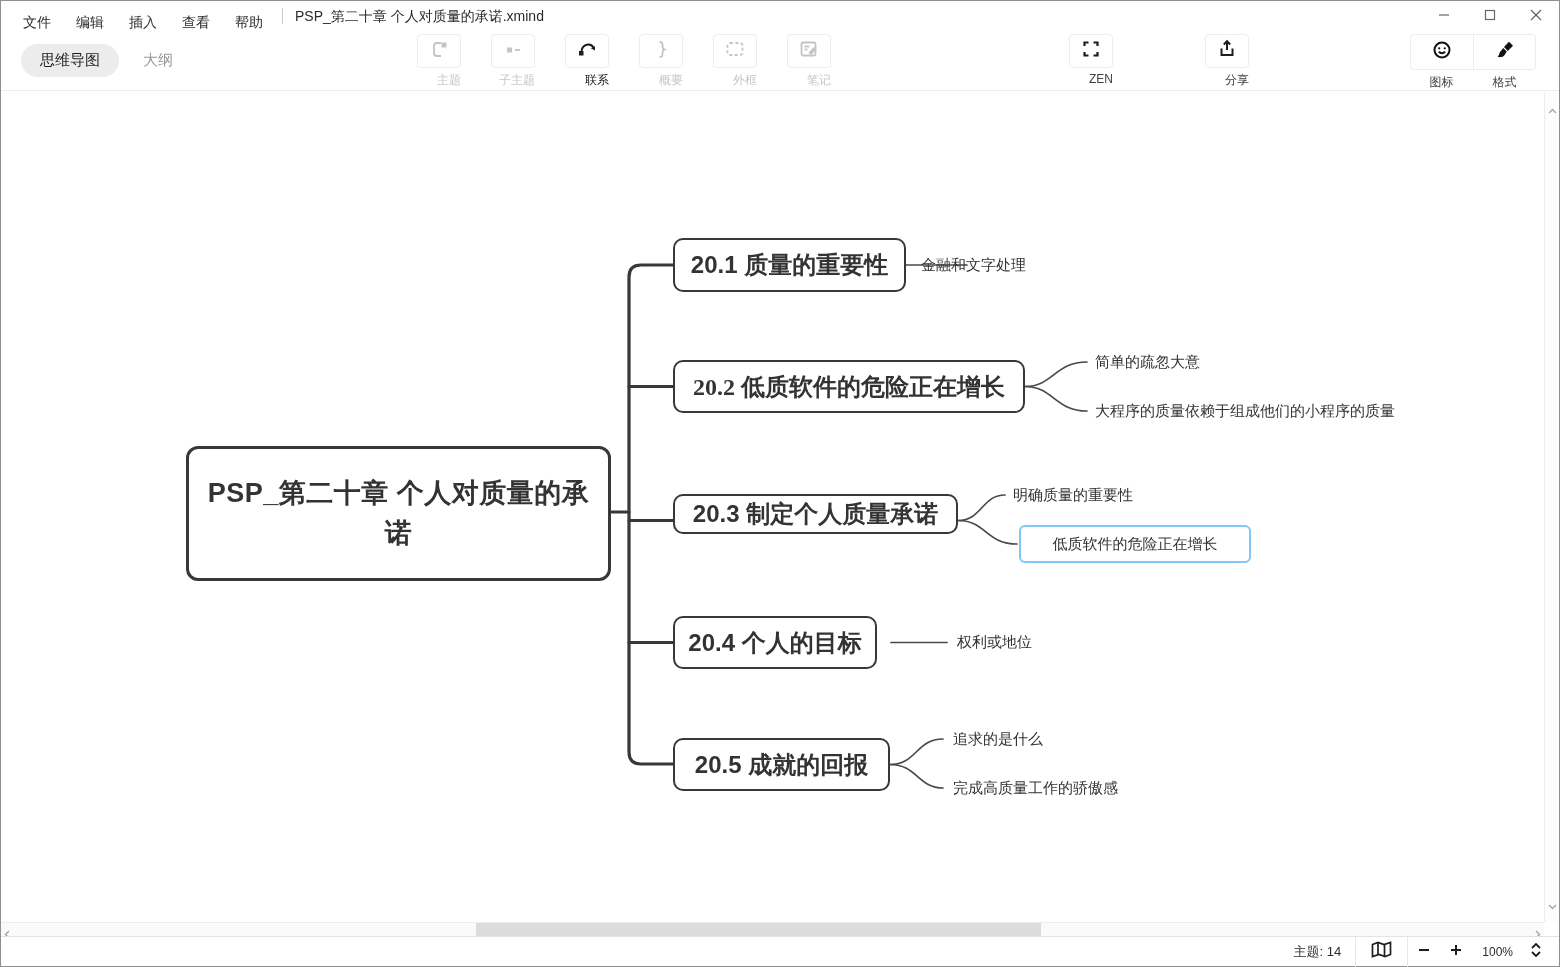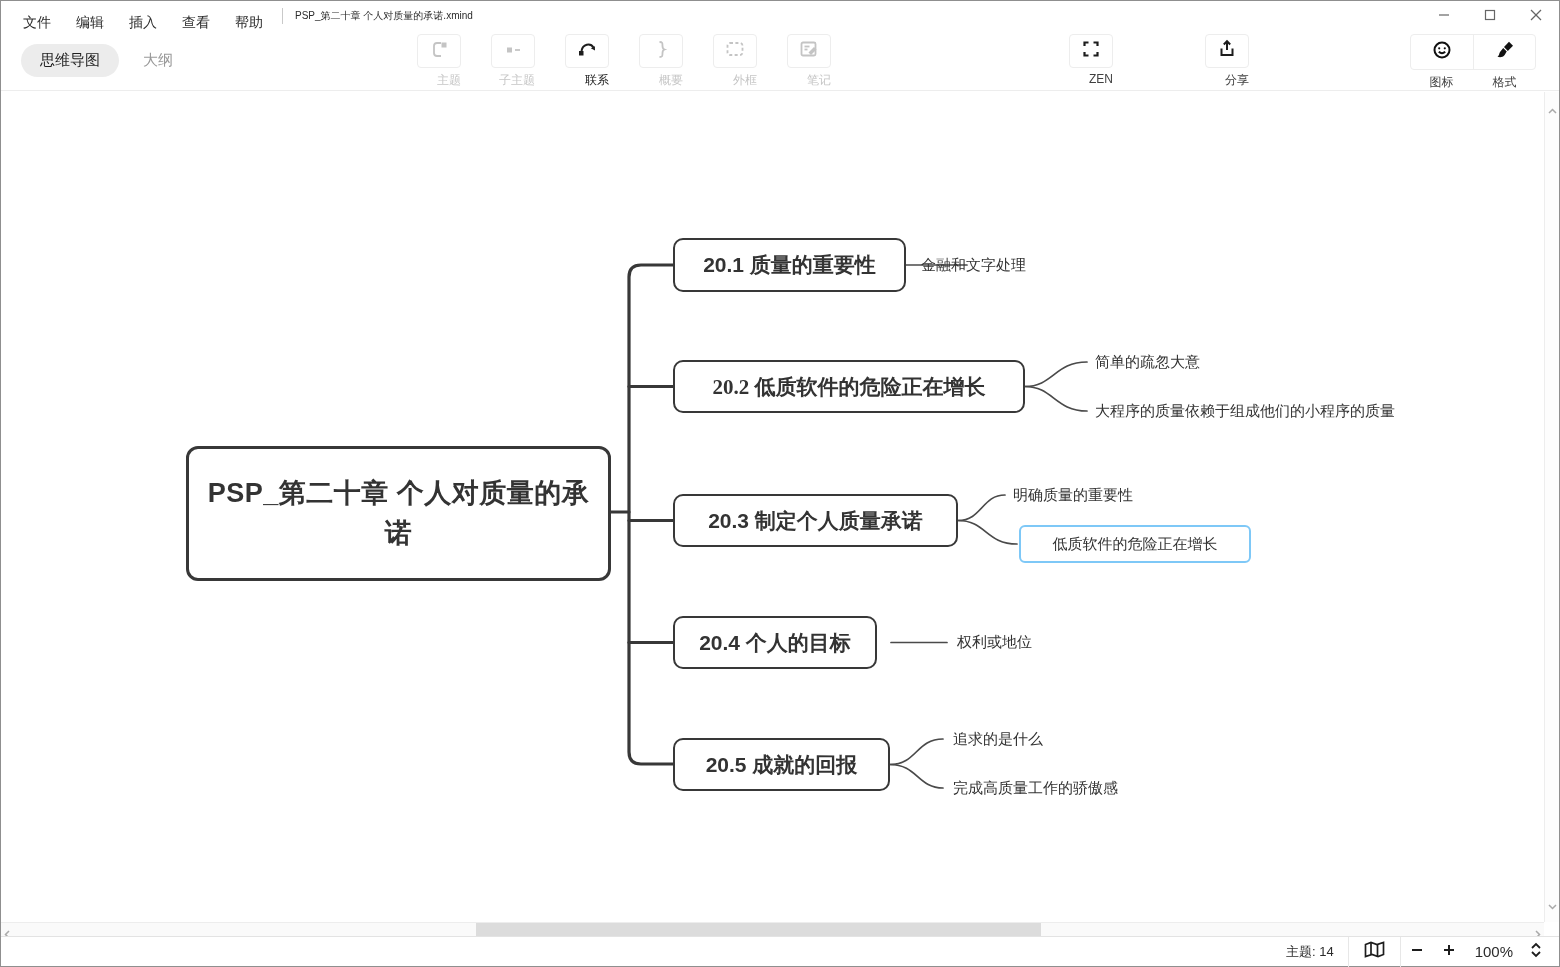--- a/index.html
+++ b/index.html
@@ -18,21 +18,21 @@
   .menubar {
     position:relative; height:30px; display:flex; align-items:center;
     padding-left:22px; background:#fff;
   }
   .menu-item {
     font-size:14px; color:#2b2b2b; margin-right:25px; cursor:default;
     line-height:30px;
     margin-top:12px;
   }
   .doc-title {
-    font-size:10px; color:#2b2b2b; border-left:1px solid #c9c9c9;
+    font-size:14px; color:#2b2b2b; border-left:1px solid #c9c9c9;
     padding-left:12px; margin-left:-6px; line-height:16px;
   }
   .win-controls { position:absolute; right:0; top:0; display:flex; height:30px; }
   .win-btn { width:46px; height:30px; display:flex; align-items:center; justify-content:center; }
   .win-btn svg { stroke:#666; fill:none; stroke-width:1.2; }
 
   
   .toolbar { position:relative; height:60px; background:#fff; border-bottom:1px solid #ededed; }
   .tabs { position:absolute; left:20px; top:13px; display:flex; align-items:flex-start; }
   .tab-active {
@@ -70,25 +70,25 @@
   .topic-root {
     position:absolute; left:185px; top:354px; width:425px; height:135px;
     background:#fff; border:3px solid #383838; border-radius:12px;
     display:flex; align-items:center; justify-content:center; text-align:center;
     font-size:27px; font-weight:800; color:#333; line-height:1.45; letter-spacing:.5px;
     padding:0 18px;
   }
   .topic-main {
     position:absolute; background:#fff; border:2.5px solid #383838; border-radius:10px;
     display:flex; align-items:center; justify-content:center;
-    font-size:21px; font-weight:600; color:#333; white-space:nowrap;
+    font-size:24px; font-weight:600; color:#333; white-space:nowrap;
   }
   .b1 { left:672px; top:146px; width:233px; height:54px; }
   .b2 { left:672px; top:268px; width:352px; height:53px;font-family:Liberation Serif, serif; }
-  .b3 { left:672px; top:402px; width:285px; height:53px; }
+  .b3 { left:672px; top:402px; width:285px; height:40px; }
   .b4 { left:672px; top:524px; width:204px; height:53px; }
   .b5 { left:672px; top:646px; width:217px; height:53px; }
 
   .leaf {
     position:absolute; font-size:15px; color:#333; height:22px; line-height:22px;
     white-space:nowrap;
   }
   .leaf-selected {
     position:absolute; left:1018px; top:433px; width:232px; height:38px;
     background:#fff; border:2px solid #7ec8f7; border-radius:6px;
@@ -114,21 +114,21 @@
 
   
   .statusbar {
     position:absolute; left:0; right:0; bottom:0; height:30px; background:#fff;
     border-top:1px solid #e3e3e3; display:flex; align-items:center; justify-content:flex-end;
     padding-right:10px;
   }
   .sb-item { display:flex; align-items:center; height:30px; padding:12px 14px; }
   .sb-sep { width:1px; height:30px; background:#e7e7e7; }
   .sb-text { font-size:13px; color:#2b2b2b; }
-  .sb-zoom { font-size:15px; color:#2b2b2b; padding:0 10px; }
+  .sb-zoom { font-size:12px; color:#2b2b2b; padding:0 10px; }
   .sb-icon svg { stroke:#1d1d1d; fill:none; }
   .sb-pm { padding:0 9px; }
 </style>
 </head>
 <body>
 
 <div class="window">
 
   <div class="menubar">
     <span class="menu-item">文件</span>

